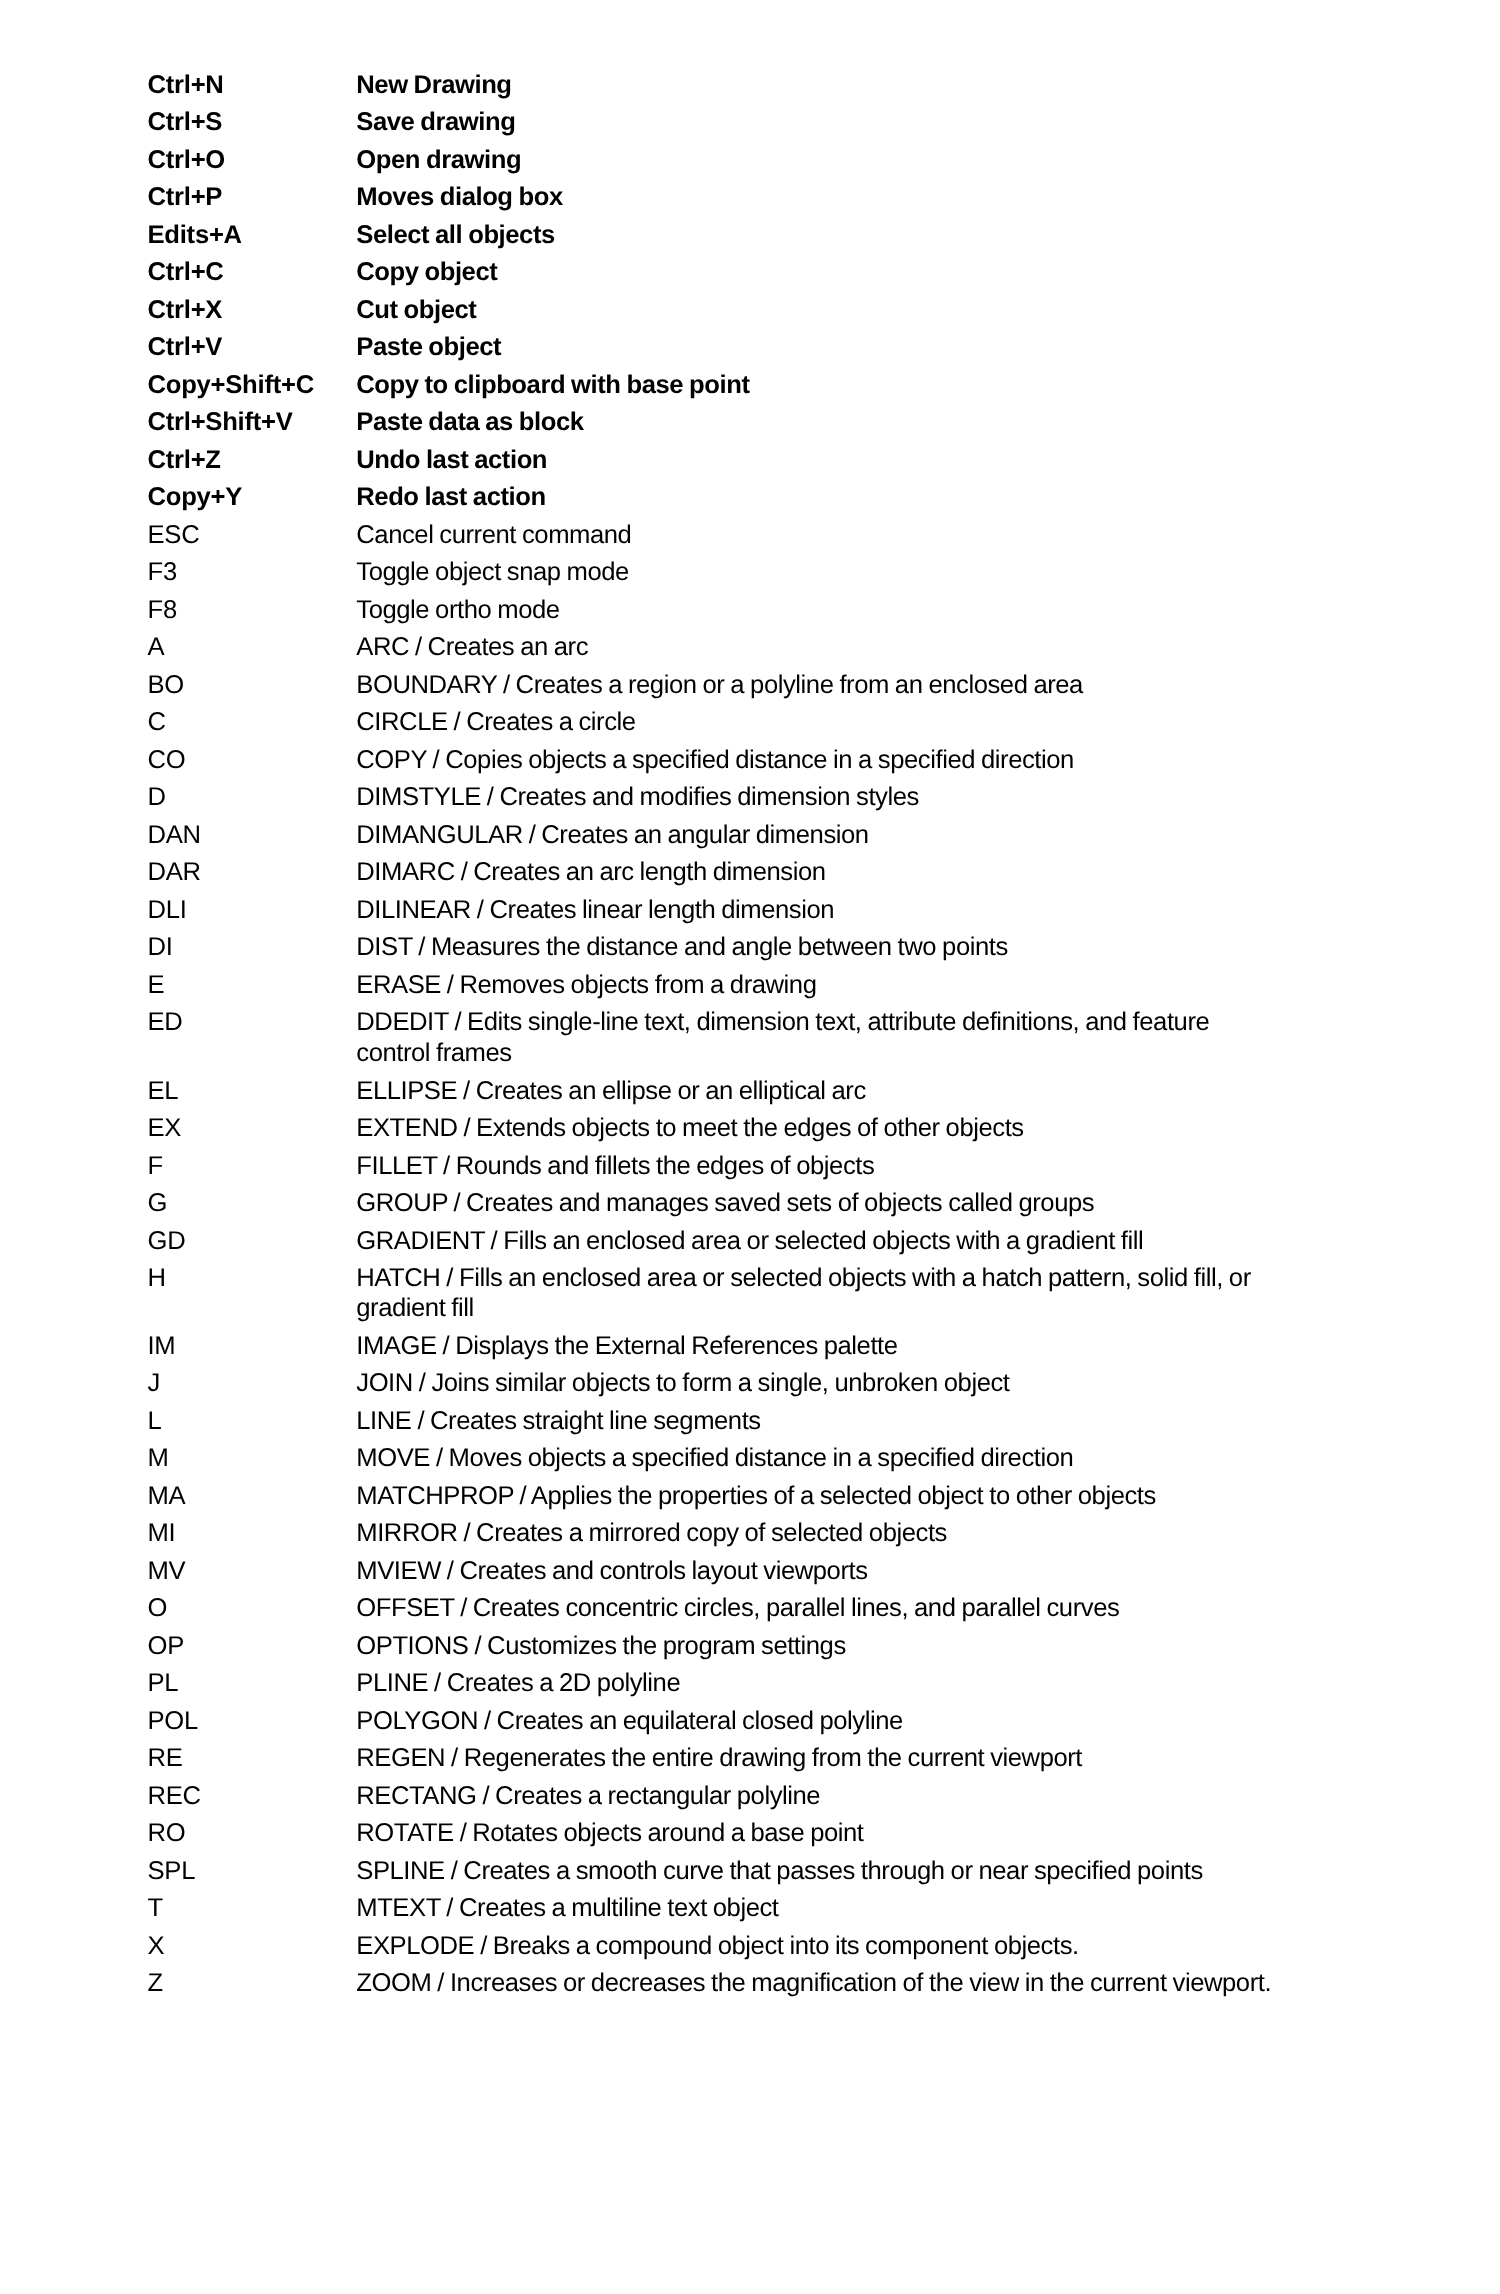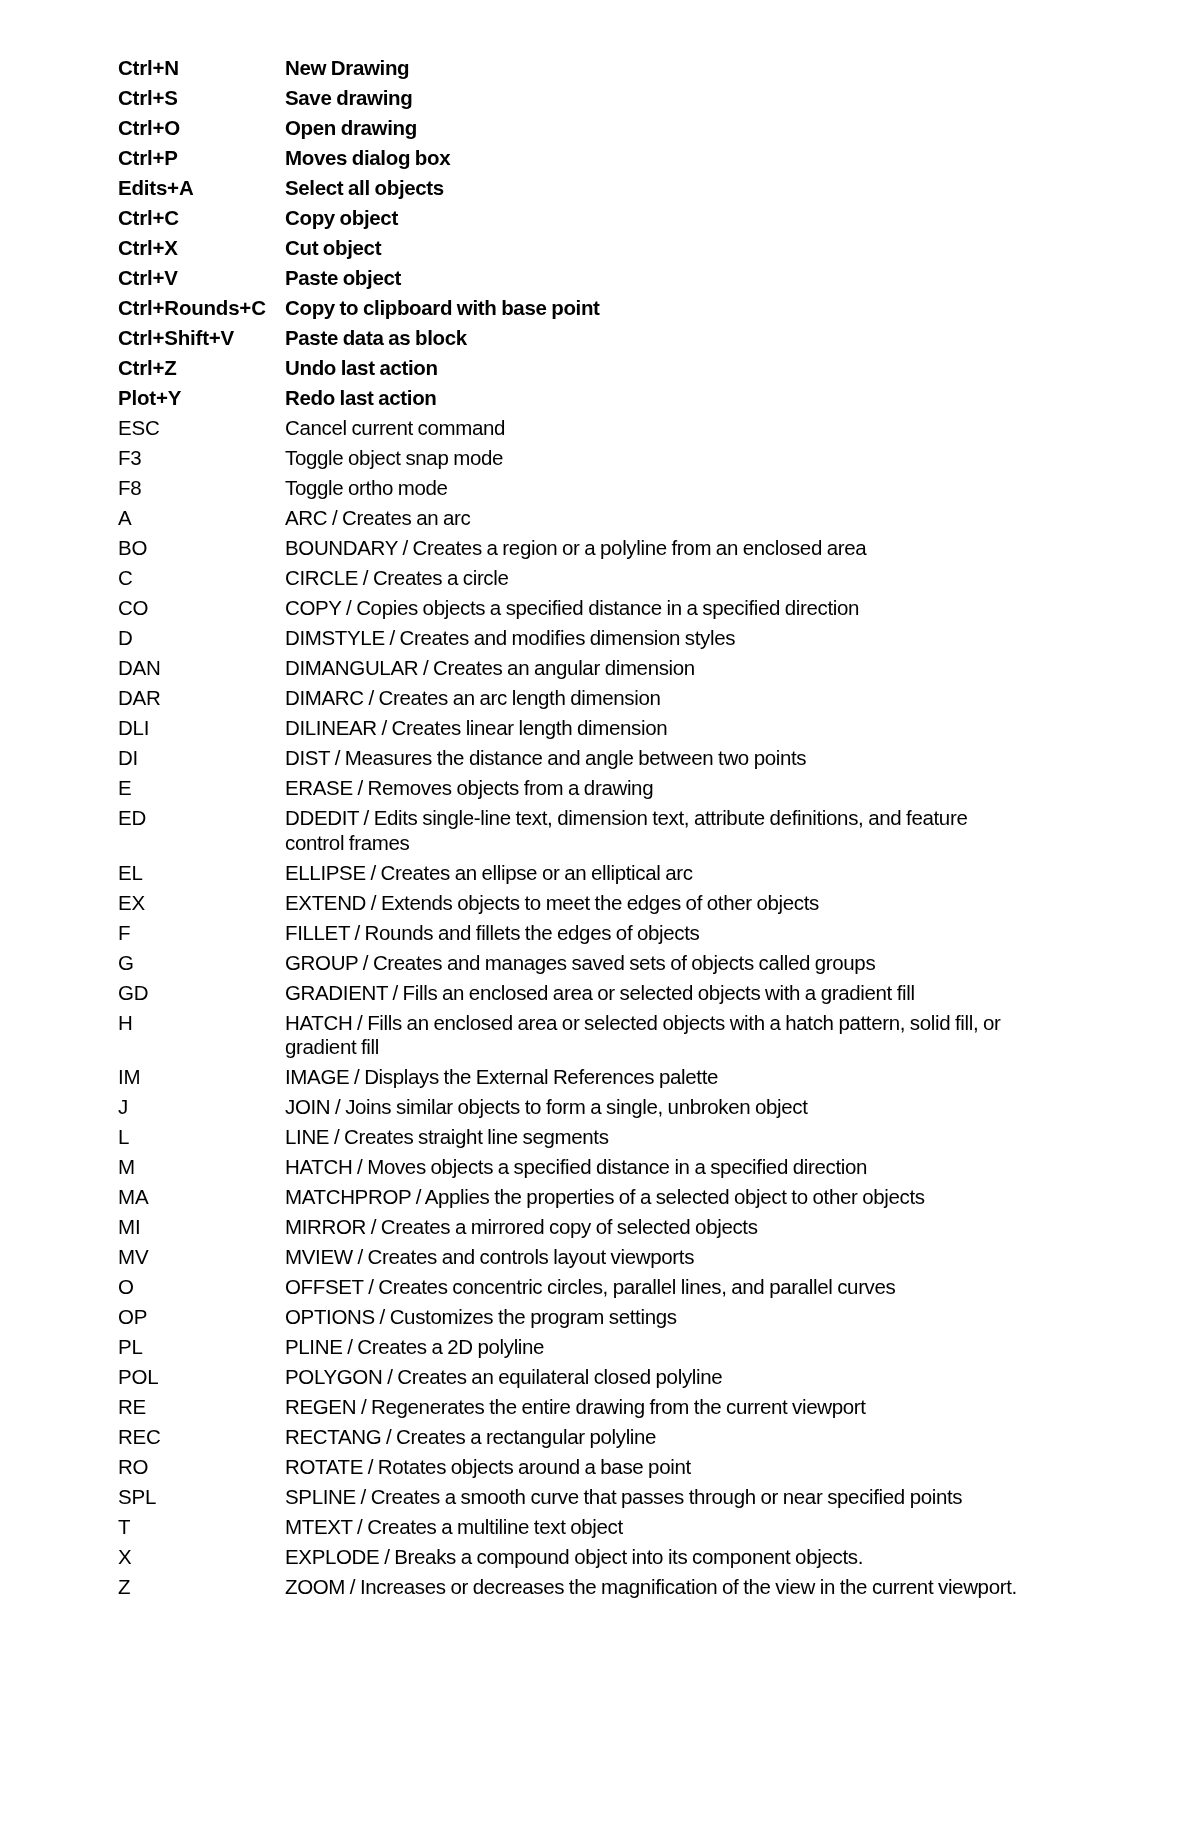--- a/index.html
+++ b/index.html
@@ -89,33 +89,33 @@
         </tr>
         <tr>
           <td class="key-cell">Ctrl+X</td>
           <td class="desc-cell bold">Cut object</td>
         </tr>
         <tr>
           <td class="key-cell">Ctrl+V</td>
           <td class="desc-cell bold">Paste object</td>
         </tr>
         <tr>
-          <td class="key-cell">Ctrl+Rounds+C</td>
+          <td class="key-cell">Copy+Shift+C</td>
           <td class="desc-cell bold">Copy to clipboard with base point</td>
         </tr>
         <tr>
           <td class="key-cell">Ctrl+Shift+V</td>
           <td class="desc-cell bold">Paste data as block</td>
         </tr>
         <tr>
           <td class="key-cell">Ctrl+Z</td>
           <td class="desc-cell bold">Undo last action</td>
         </tr>
         <tr>
-          <td class="key-cell">Plot+Y</td>
+          <td class="key-cell">Copy+Y</td>
           <td class="desc-cell bold">Redo last action</td>
         </tr>
         <tr>
           <td class="key-cell plain">ESC</td>
           <td class="desc-cell">Cancel current command</td>
         </tr>
         <tr>
           <td class="key-cell plain">F3</td>
           <td class="desc-cell">Toggle object snap mode</td>
         </tr>
@@ -198,21 +198,21 @@
         <tr>
           <td class="key-cell plain">J</td>
           <td class="desc-cell">JOIN / Joins similar objects to form a single, unbroken object</td>
         </tr>
         <tr>
           <td class="key-cell plain">L</td>
           <td class="desc-cell">LINE / Creates straight line segments</td>
         </tr>
         <tr>
           <td class="key-cell plain">M</td>
-          <td class="desc-cell">HATCH / Moves objects a specified distance in a specified direction</td>
+          <td class="desc-cell">MOVE / Moves objects a specified distance in a specified direction</td>
         </tr>
         <tr>
           <td class="key-cell plain">MA</td>
           <td class="desc-cell">MATCHPROP / Applies the properties of a selected object to other objects</td>
         </tr>
         <tr>
           <td class="key-cell plain">MI</td>
           <td class="desc-cell">MIRROR / Creates a mirrored copy of selected objects</td>
         </tr>
         <tr>

